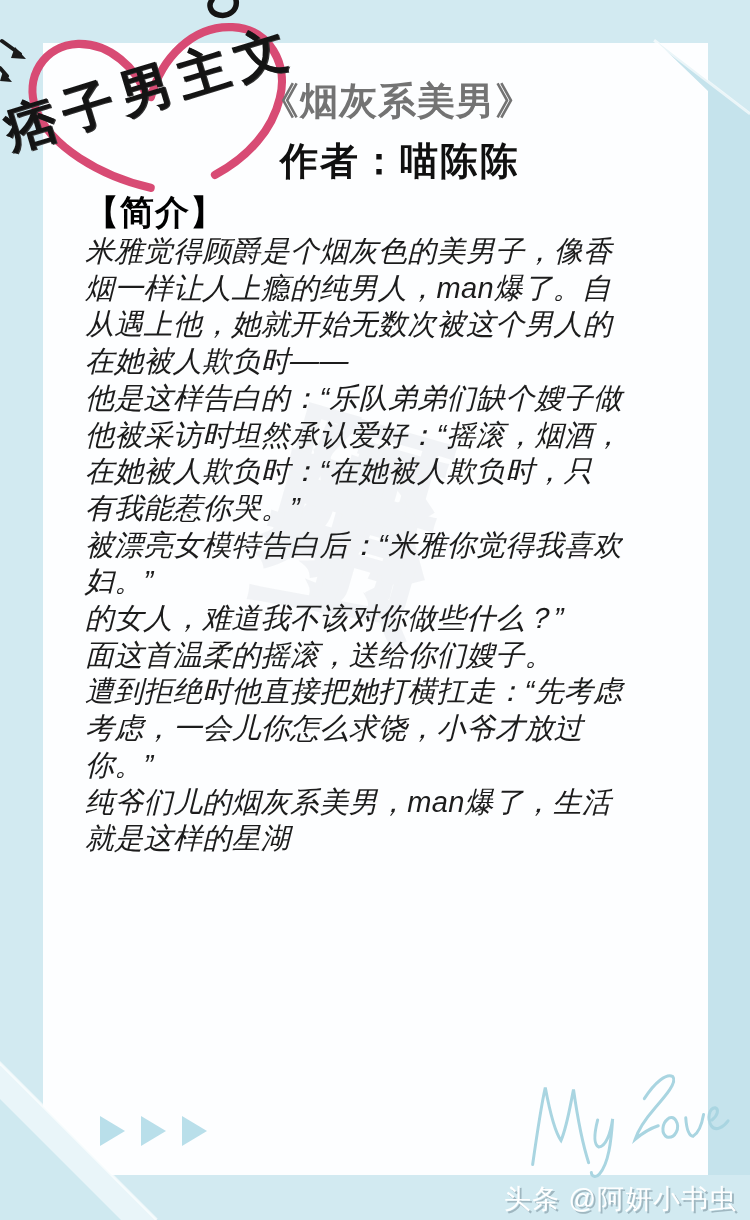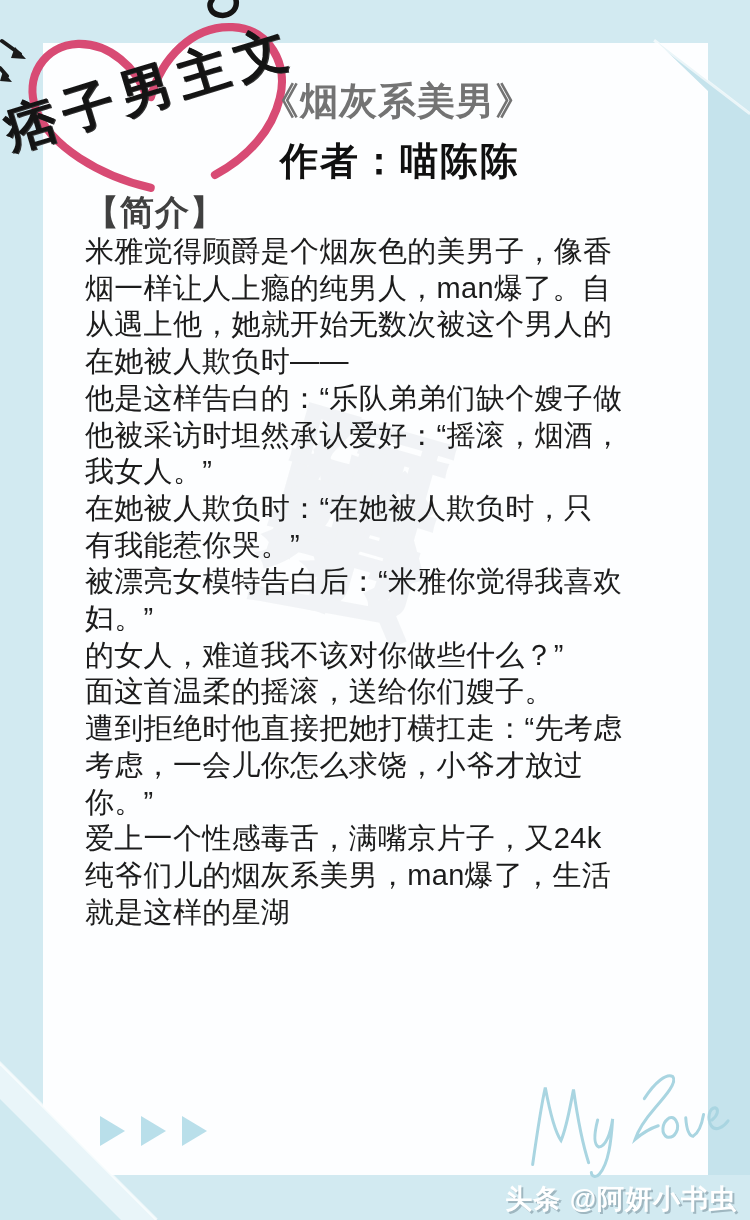--- a/index.html
+++ b/index.html
@@ -30,32 +30,32 @@
     font-size:52px;font-weight:800;letter-spacing:8px;color:#141414;white-space:nowrap;
     text-shadow:1px 1px 0 #333;}
   .heart-svg{position:absolute;left:12px;top:12px;transform:rotate(6deg);}
   .arrows-svg{position:absolute;left:0px;top:38px;}
   .squiggle-svg{position:absolute;left:198px;top:0px;}
 
   .title{position:absolute;left:261px;top:76px;font-size:38px;font-weight:700;color:#737373;
     letter-spacing:1px;white-space:nowrap;}
   .author{position:absolute;left:268px;top:136px;font-size:38px;font-weight:700;color:#101010;
     letter-spacing:2px;white-space:nowrap;margin-left:12px;}
-  .section{position:absolute;left:85px;top:190px;font-size:34px;font-weight:700;color:#404040;
+  .section{position:absolute;left:85px;top:190px;font-size:34px;font-weight:700;color:#000000;
     letter-spacing:1px;}
-  .synopsis{position:absolute;left:85px;top:233px;}
+  .synopsis{position:absolute;left:85px;top:233px;font-style:italic;}
   .synopsis div{font-size:29px;line-height:36.7px;color:#1c1c1c;white-space:nowrap;
     letter-spacing:.3px;}
 
   
   .tri-row{position:absolute;left:100px;top:1116px;display:flex;}
   .tri{width:0;height:0;border-left:25px solid #b9dfea;
     border-top:15px solid transparent;border-bottom:15px solid transparent;margin-right:16px;}
   .mylove-svg{position:absolute;left:518px;top:1066px;transform:rotate(-4deg);}
-  .footer-mark{position:absolute;right:13px;top:1181px;font-size:27px;font-weight:700;color:#ffffff;
+  .footer-mark{position:absolute;right:13px;top:1181px;font-size:27px;font-weight:400;color:#ffffff;
     text-shadow:2px 2px 0 rgba(125,148,160,.6);letter-spacing:1px;white-space:nowrap;}
 </style>
 </head>
 <body>
 
 <div class="stage">
 
   <div class="card"></div>
 
   <div class="ov tr-dark"></div>
@@ -89,31 +89,29 @@
 
   <div class="section">【简介】</div>
 
   <div class="synopsis">
       <div>米雅觉得顾爵是个烟灰色的美男子，像香</div>
       <div>烟一样让人上瘾的纯男人，man爆了。自</div>
       <div>从遇上他，她就开始无数次被这个男人的</div>
       <div>在她被人欺负时——</div>
       <div>他是这样告白的：“乐队弟弟们缺个嫂子做</div>
       <div>他被采访时坦然承认爱好：“摇滚，烟酒，</div>
-      <div>我女人。”</div>
       <div>在她被人欺负时：“在她被人欺负时，只</div>
       <div>有我能惹你哭。”</div>
       <div>被漂亮女模特告白后：“米雅你觉得我喜欢</div>
       <div>妇。”</div>
       <div>的女人，难道我不该对你做些什么？”</div>
       <div>面这首温柔的摇滚，送给你们嫂子。</div>
       <div>遭到拒绝时他直接把她打横扛走：“先考虑</div>
       <div>考虑，一会儿你怎么求饶，小爷才放过</div>
       <div>你。”</div>
-      <div>爱上一个性感毒舌，满嘴京片子，又24k</div>
       <div>纯爷们儿的烟灰系美男，man爆了，生活</div>
       <div>就是这样的星湖</div>
     </div>
 
   <div class="tri-row">
     <span class="tri"></span>
     <span class="tri"></span>
     <span class="tri"></span>
   </div>
 

